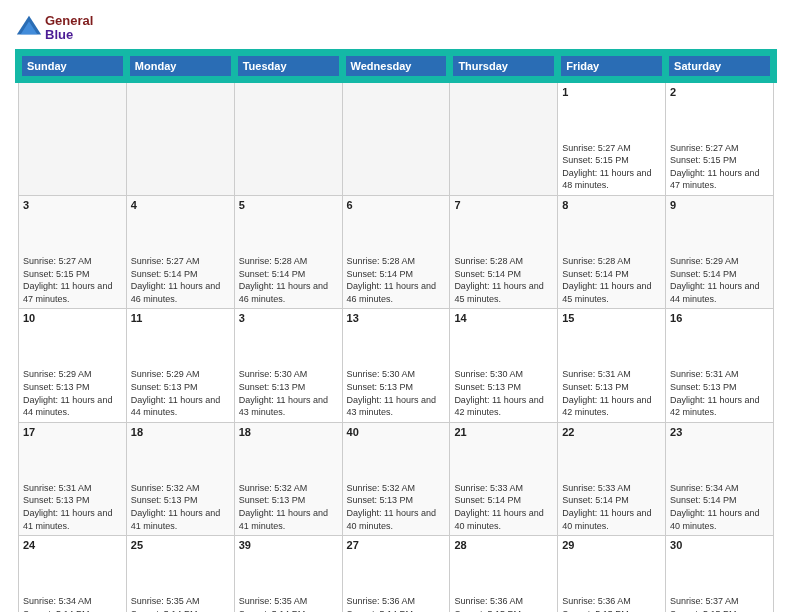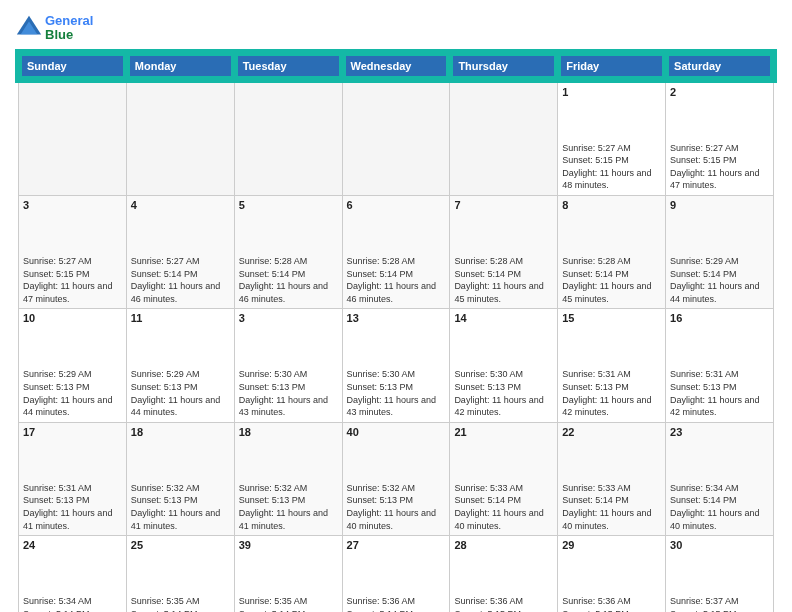--- a/index.html
+++ b/index.html
@@ -29,26 +29,26 @@
       margin-top: 4px;
     }
     .logo-text {
       display: flex;
       flex-direction: column;
       line-height: 1.1;
     }
     .logo-general {
       font-size: 13px;
       font-weight: bold;
-      color: #3b82f6;
+      color: #7f1d1d;
     }
     .logo-blue {
       font-size: 13px;
       font-weight: bold;
-      color: #15803d;
+      color: #4c1d95;
     }
     .logo-icon {
       width: 28px;
       height: 28px;
       margin-right: 2px;
     }
     .title-section {
       text-align: right;
     }
     .month-title {

